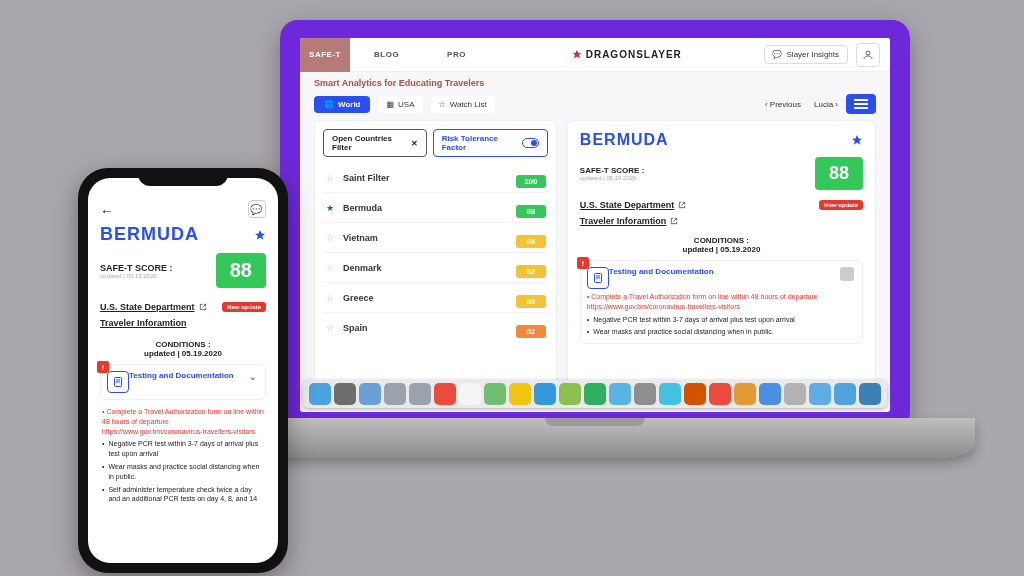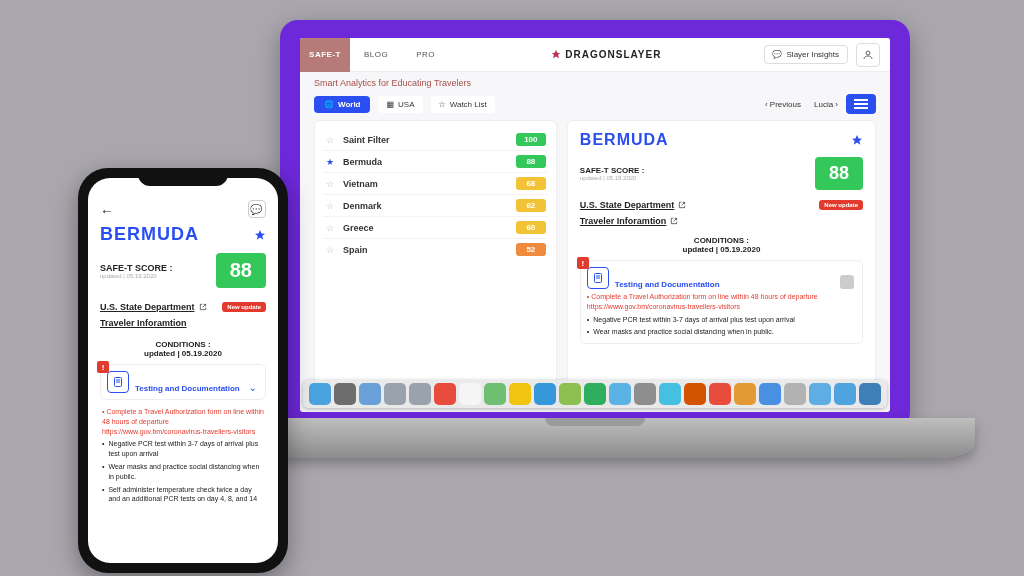--- a/index.html
+++ b/index.html
@@ -8,27 +8,27 @@
   
   .laptop { position: absolute; left: 280px; top: 20px; width: 630px; height: 430px; }
   .laptop-bezel { width: 100%; height: 410px; background: #6d28d9; border-radius: 18px; padding: 18px 20px; box-shadow: 0 8px 24px rgba(0,0,0,.3); }
   .laptop-screen { width: 100%; height: 100%; background: #f7f7f9; border-radius: 3px; overflow: hidden; position: relative; font-size: 9px; color:#222; }
   .laptop-base { position:absolute; bottom:-8px; left:-65px; right:-65px; height:40px; background:linear-gradient(#bfbfbf,#8c8c8c); border-radius:0 0 40px 40px/0 0 14px 14px; box-shadow:0 6px 12px rgba(0,0,0,.25); }
   .laptop-base::before{content:"";position:absolute;top:0;left:50%;transform:translateX(-50%);width:100px;height:8px;background:#9b9b9b;border-radius:0 0 10px 10px;}
 
   
   .topbar { display:flex; align-items:center; height:34px; border-bottom:1px solid #eee; background:#fff; }
   .tab-safet { width:50px; height:34px; background:#b67a78; color:#fff; font-size:8px; font-weight:700; display:flex; align-items:center; justify-content:center; letter-spacing:.5px; }
-  .tab { padding:0 14px; font-size:8px; font-weight:400; color:#555; letter-spacing:.5px; }
+  .tab { padding:0 24px; font-size:8px; font-weight:700; color:#555; letter-spacing:.5px; }
   .brand { flex:1; text-align:center; font-size:10px; font-weight:700; letter-spacing:1px; color:#222; }
   .brand-icon{display:inline-block;width:10px;height:10px;margin-right:4px;vertical-align:-1px;}
   .brand-icon svg{width:100%;height:100%;}
   .slayer-btn { border:1px solid #ddd; border-radius:4px; padding:4px 8px; font-size:8px; display:flex; align-items:center; gap:4px; margin-right:8px; color:#333;}
   .profile-btn { width:24px; height:24px; border:1px solid #ddd; border-radius:4px; display:flex;align-items:center;justify-content:center; margin-right:10px;}
-  .subtitle { color:#a94e4b; font-weight:400; font-size:9px; padding:6px 14px 2px; }
+  .subtitle { color:#a94e4b; font-weight:700; font-size:9px; padding:6px 14px 2px; }
   .filterbar { display:flex; align-items:center; padding:4px 14px 6px; gap:8px; }
   .world-btn { background:#2a4ef0; color:#fff; border-radius:4px; padding:4px 10px; font-size:8px; font-weight:700; display:flex; align-items:center; gap:4px;}
   .ghost-btn { background:#fff; border-radius:4px; padding:4px 8px; font-size:8px; color:#333; display:flex; align-items:center; gap:4px;}
   .spacer{flex:1;}
   .pager { font-size:8px; color:#333; display:flex; align-items:center; gap:13px;}
   .eq-btn{width:30px;height:20px;background:#2a4ef0;border-radius:4px;display:flex;align-items:center;justify-content:center;}
   .eq-btn span{display:block;width:14px;height:2px;background:#fff;position:relative;}
   .eq-btn span::before,.eq-btn span::after{content:"";position:absolute;left:0;width:14px;height:2px;background:#fff;}
   .eq-btn span::before{top:-4px;} .eq-btn span::after{top:4px;}
 
@@ -38,36 +38,36 @@
   .chiprow{display:flex;gap:6px;}
   .chip{border:1px solid #555;border-radius:4px;padding:4px 8px;font-size:8px;font-weight:700;display:flex;align-items:center;gap:4px;}
   .chip.blue{border-color:#2a4ef0;color:#2a4ef0;}
   .toggle{width:18px;height:10px;border:1px solid #2a4ef0;border-radius:6px;position:relative;display:inline-block;}
   .toggle::after{content:"";position:absolute;right:1px;top:1px;width:6px;height:6px;background:#2a4ef0;border-radius:50%;}
   .country-row{display:flex;align-items:center;gap:8px;padding:4px 2px;border-bottom:1px solid #f3f3f3;}
   .country-row:last-child{border-bottom:none;}
   .star{width:10px;height:10px;color:#bbb;display:flex;align-items:center;justify-content:center;}
   .star.active{color:#2a4ef0;}
   .cname{flex:1;font-weight:700;font-size:9px;color:#333;}
-  .score-pill{min-width:30px;text-align:center;border-radius:3px;color:#fff;font-weight:700;font-size:8px;padding:2px 4px;}
+  .score-pill{min-width:30px;text-align:center;border-radius:3px;color:#fff;font-weight:700;font-size:8px;padding:2px 4px;margin-top:8px;}
 
   .detail-head{display:flex;align-items:center;justify-content:space-between;}
   .detail-title{color:#2a4ef0;font-weight:800;font-size:16px;letter-spacing:1px;}
   .scorebar{display:flex;align-items:center;justify-content:space-between;margin-top:8px;}
   .scorebar .lbl{font-weight:800;font-size:8px;}
   .scorebar .upd{font-size:6px;color:#aaa;}
   .big-score{background:#34c759;color:#fff;font-weight:800;font-size:18px;padding:6px 14px;border-radius:4px;}
   .links{margin-top:10px;display:flex;flex-direction:column;gap:6px;}
   .linkrow{display:flex;justify-content:space-between;}
   .ulink{font-weight:800;font-size:9px;text-decoration:underline;display:inline-flex;align-items:center;gap:4px;}
   .newupdate{background:#e23b2e;color:#fff;font-size:6px;padding:2px 5px;border-radius:3px;font-weight:700;}
   .section-lbl{font-weight:800;font-size:8px;margin-top:10px;display:flex;justify-content:space-between;align-items:center;flex-direction:column;}
   .cond-card{border:1px solid #eee;border-radius:6px;margin-top:6px;padding:6px 8px 6px 6px;position:relative;}
   .cond-card.alert::before{content:"!";position:absolute;left:-4px;top:-4px;width:12px;height:12px;background:#e23b2e;color:#fff;font-weight:800;font-size:8px;border-radius:2px;display:flex;align-items:center;justify-content:center;}
-  .cond-head{display:flex;align-items:flex-end;gap:6px;}
+  .cond-head{display:flex;align-items:flex-start;}
   .cond-icon{width:22px;height:22px;border:1px solid #2a4ef0;border-radius:4px;display:flex;align-items:center;justify-content:center;color:#2a4ef0;}
   .cond-title{font-weight:800;font-size:8px;color:#2a4ef0;}
   .red-bullet{color:#e23b2e;font-size:7px;margin-top:3px;line-height:1.4;}
   .bul{font-size:7px;margin-top:3px;line-height:1.4;display:flex;gap:4px;}
   .bul::before{content:"•";}
 
   
   .dock{position:absolute;bottom:4px;left:50%;transform:translateX(-50%);height:28px;background:rgba(230,230,230,.85);border-radius:6px;display:flex;align-items:center;gap:3px;padding:0 6px;box-shadow:0 1px 4px rgba(0,0,0,.3);}
   .dock .d{width:22px;height:22px;border-radius:5px;}
 
@@ -142,20 +142,30 @@
           <span>Lucia ›</span>
         </div>
         <div class="eq-btn">
             <span></span>
           </div>
       </div>
 
       <div class="main">
 
         <div class="left-col">
+          <div class="chiprow">
+            <div class="chip">
+              <span>Open Countries Filter</span>
+              <span>✕</span>
+            </div>
+            <div class="chip blue">
+              <span>Risk Tolerance Factor</span>
+              <span class="toggle"></span>
+            </div>
+          </div>
           <div id="country-list">
               <div class="country-row">
                 <span class="star ">☆</span>
                 <span class="cname">Saint Filter</span>
                 <span class="score-pill" style="background:#34c759">100</span>
               </div>
               <div class="country-row">
                 <span class="star active">★</span>
                 <span class="cname">Bermuda</span>
                 <span class="score-pill" style="background:#34c759">88</span>

